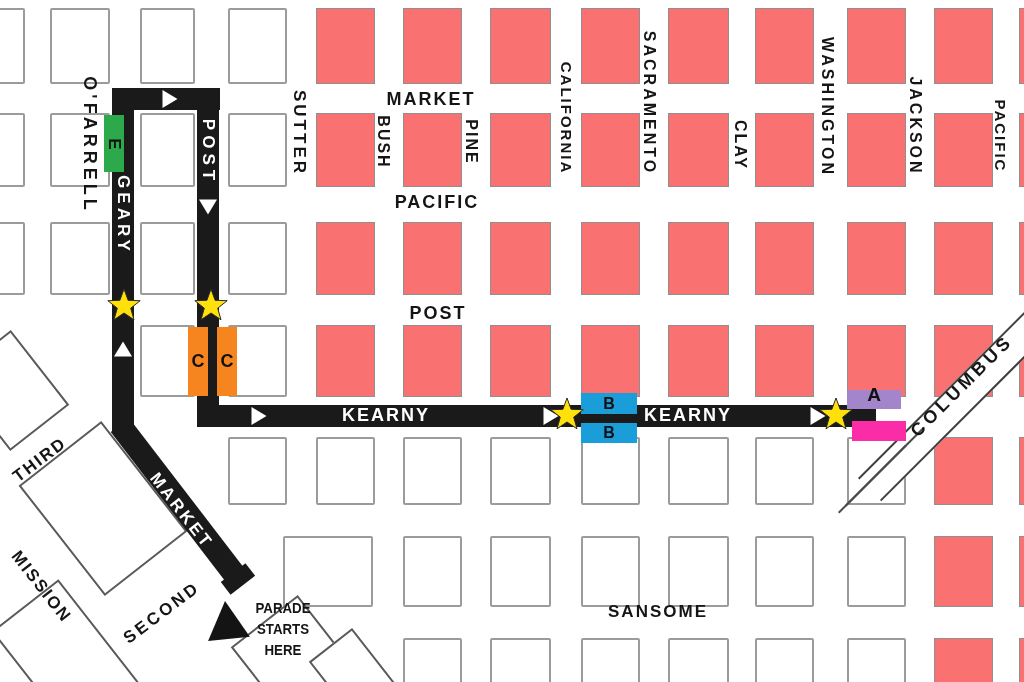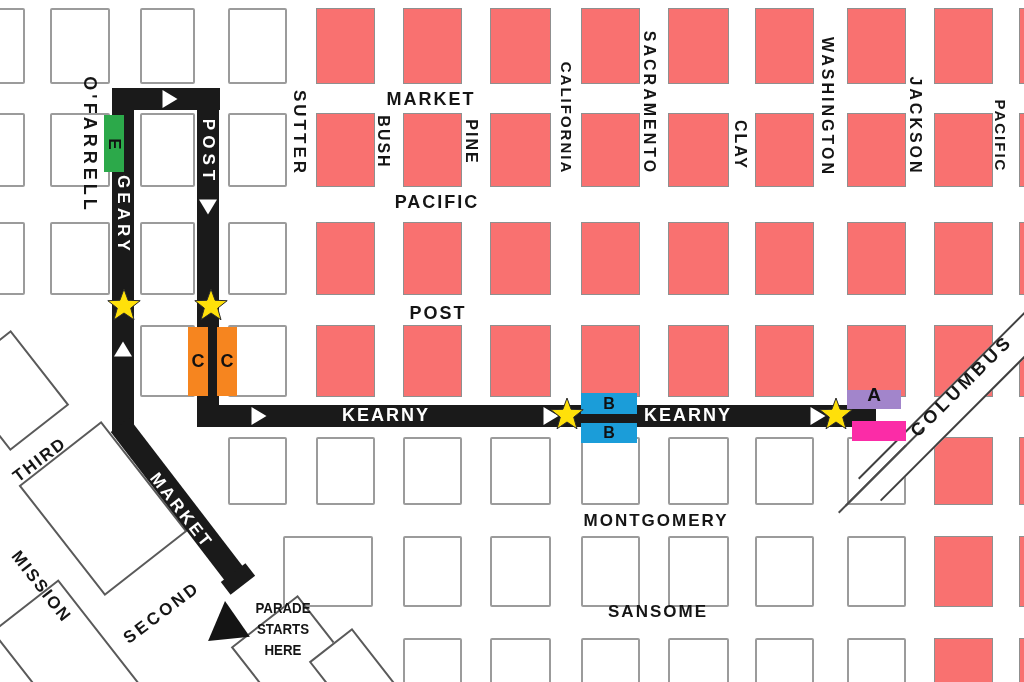--- a/index.html
+++ b/index.html
@@ -167,21 +167,20 @@
     </svg>
     <svg width="36" height="36" class="star" style="left: 549px; top: 397px;">
       <polygon points="18.0,1.0 22.1,12.3 34.2,12.7 24.7,20.2 28.0,31.8 18.0,25.0 8.0,31.8 11.3,20.2 1.8,12.7 13.9,12.3" fill="#FFE00A" stroke="#2a2a2a" stroke-width="1"></polygon>
     </svg>
     <svg width="36" height="36" class="star" style="left: 818px; top: 397px;">
       <polygon points="18.0,1.0 22.1,12.3 34.2,12.7 24.7,20.2 28.0,31.8 18.0,25.0 8.0,31.8 11.3,20.2 1.8,12.7 13.9,12.3" fill="#FFE00A" stroke="#2a2a2a" stroke-width="1"></polygon>
     </svg>
     <span class="lbl" style="left: 431px; top: 99px; font-size: 18px; letter-spacing: 2px; transform: translate(-50%, -50%) rotate(0deg);">MARKET</span>
     <span class="lbl" style="left: 437px; top: 202px; font-size: 18px; letter-spacing: 2px; transform: translate(-50%, -50%) rotate(0deg);">PACIFIC</span>
     <span class="lbl" style="left: 438px; top: 313px; font-size: 18px; letter-spacing: 2px; transform: translate(-50%, -50%) rotate(0deg);">POST</span>
-    <span class="lbl" style="left: 656px; top: 521px; font-size: 17px; letter-spacing: 2px; transform: translate(-50%, -50%) rotate(0deg);">MONTGOMERY</span>
     <span class="lbl" style="left: 658px; top: 612px; font-size: 17px; letter-spacing: 2px; transform: translate(-50%, -50%) rotate(0deg);">SANSOME</span>
     <span class="lbl" style="left: 89px; top: 145px; font-size: 18px; letter-spacing: 4px; transform: translate(-50%, -50%) rotate(90deg);">O'FARRELL</span>
     <span class="lbl" style="left: 299px; top: 133px; font-size: 17px; letter-spacing: 3px; transform: translate(-50%, -50%) rotate(90deg);">SUTTER</span>
     <span class="lbl" style="left: 383px; top: 142px; font-size: 16px; letter-spacing: 2px; transform: translate(-50%, -50%) rotate(90deg);">BUSH</span>
     <span class="lbl" style="left: 471px; top: 142px; font-size: 16px; letter-spacing: 2px; transform: translate(-50%, -50%) rotate(90deg);">PINE</span>
     <span class="lbl" style="left: 566px; top: 118px; font-size: 15px; letter-spacing: 2px; transform: translate(-50%, -50%) rotate(90deg);">CALIFORNIA</span>
     <span class="lbl" style="left: 649px; top: 103px; font-size: 16px; letter-spacing: 3px; transform: translate(-50%, -50%) rotate(90deg);">SACRAMENTO</span>
     <span class="lbl" style="left: 740px; top: 145px; font-size: 16px; letter-spacing: 2px; transform: translate(-50%, -50%) rotate(90deg);">CLAY</span>
     <span class="lbl" style="left: 827px; top: 107px; font-size: 16px; letter-spacing: 3px; transform: translate(-50%, -50%) rotate(90deg);">WASHINGTON</span>
     <span class="lbl" style="left: 915px; top: 126px; font-size: 16px; letter-spacing: 3px; transform: translate(-50%, -50%) rotate(90deg);">JACKSON</span>

